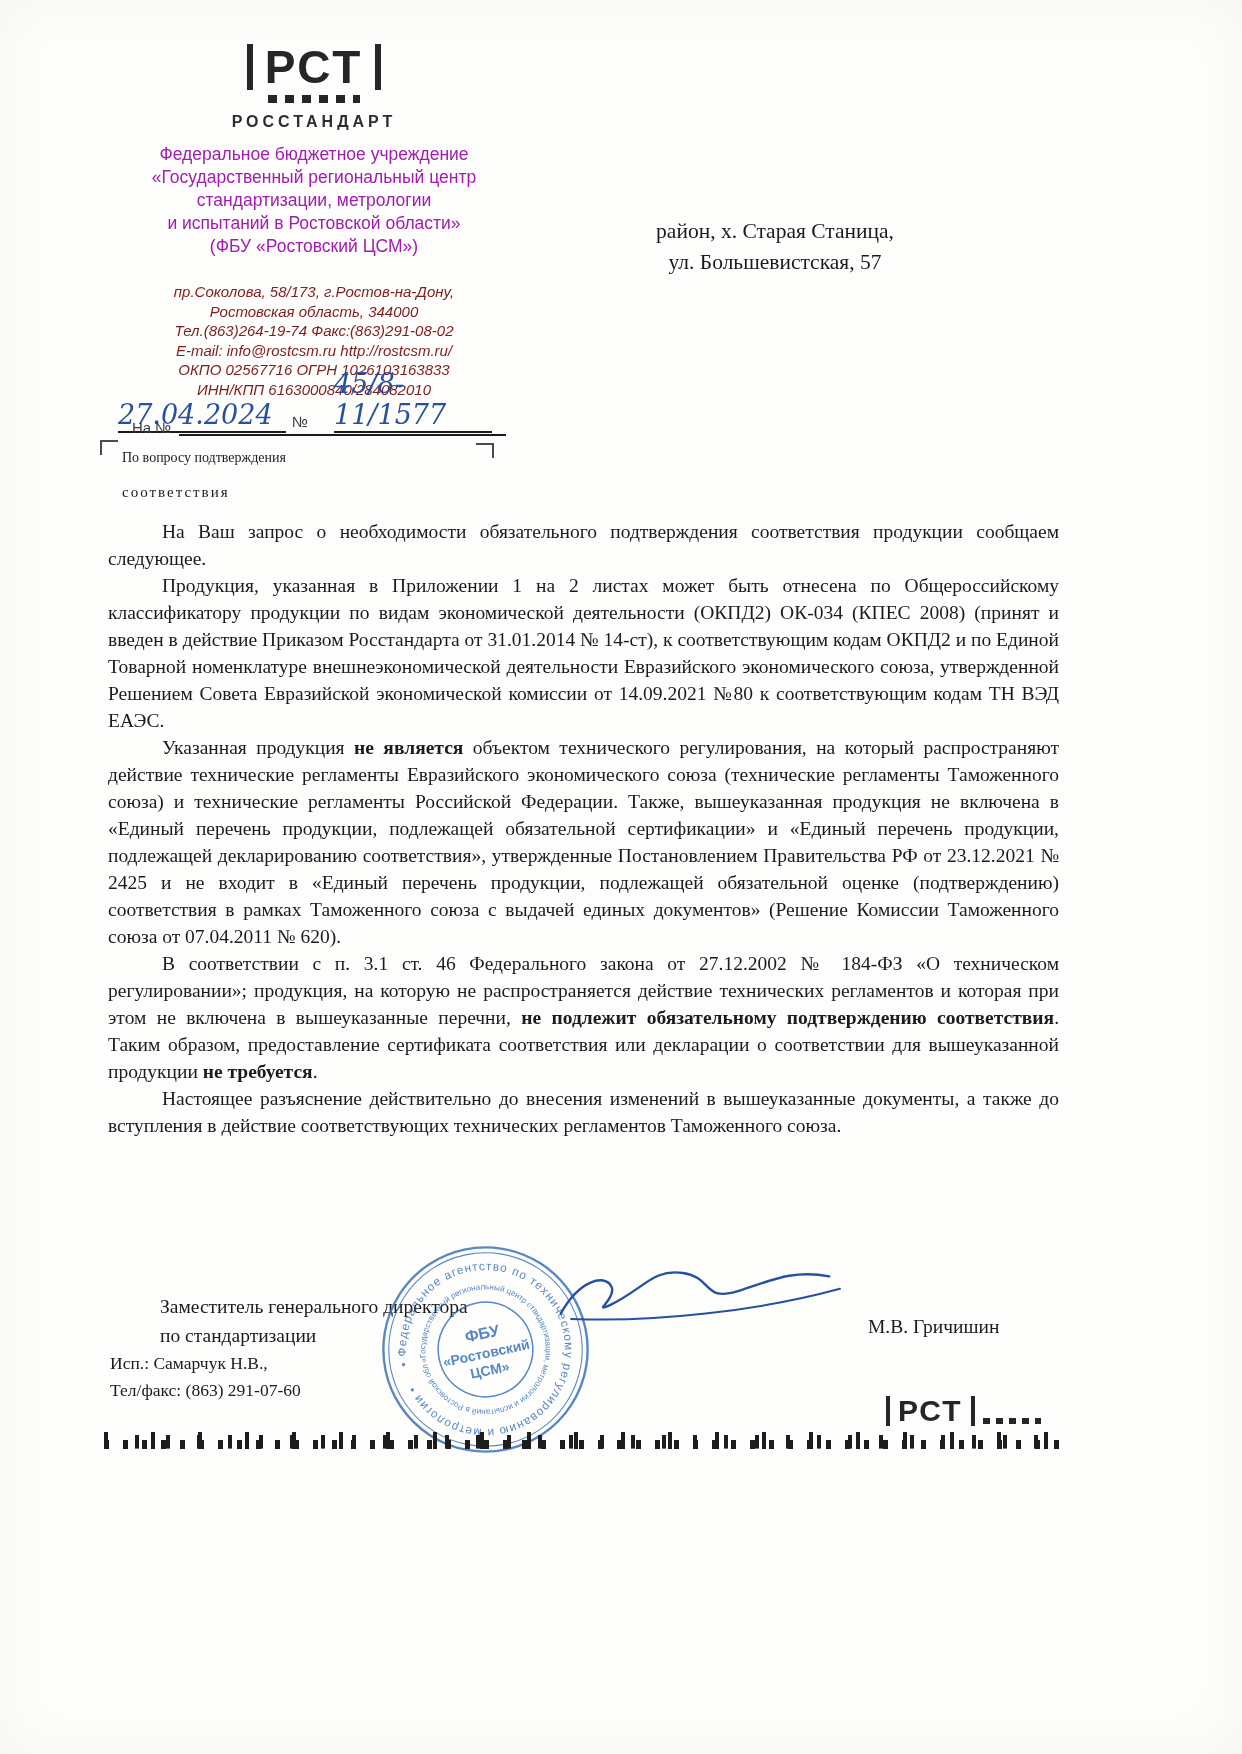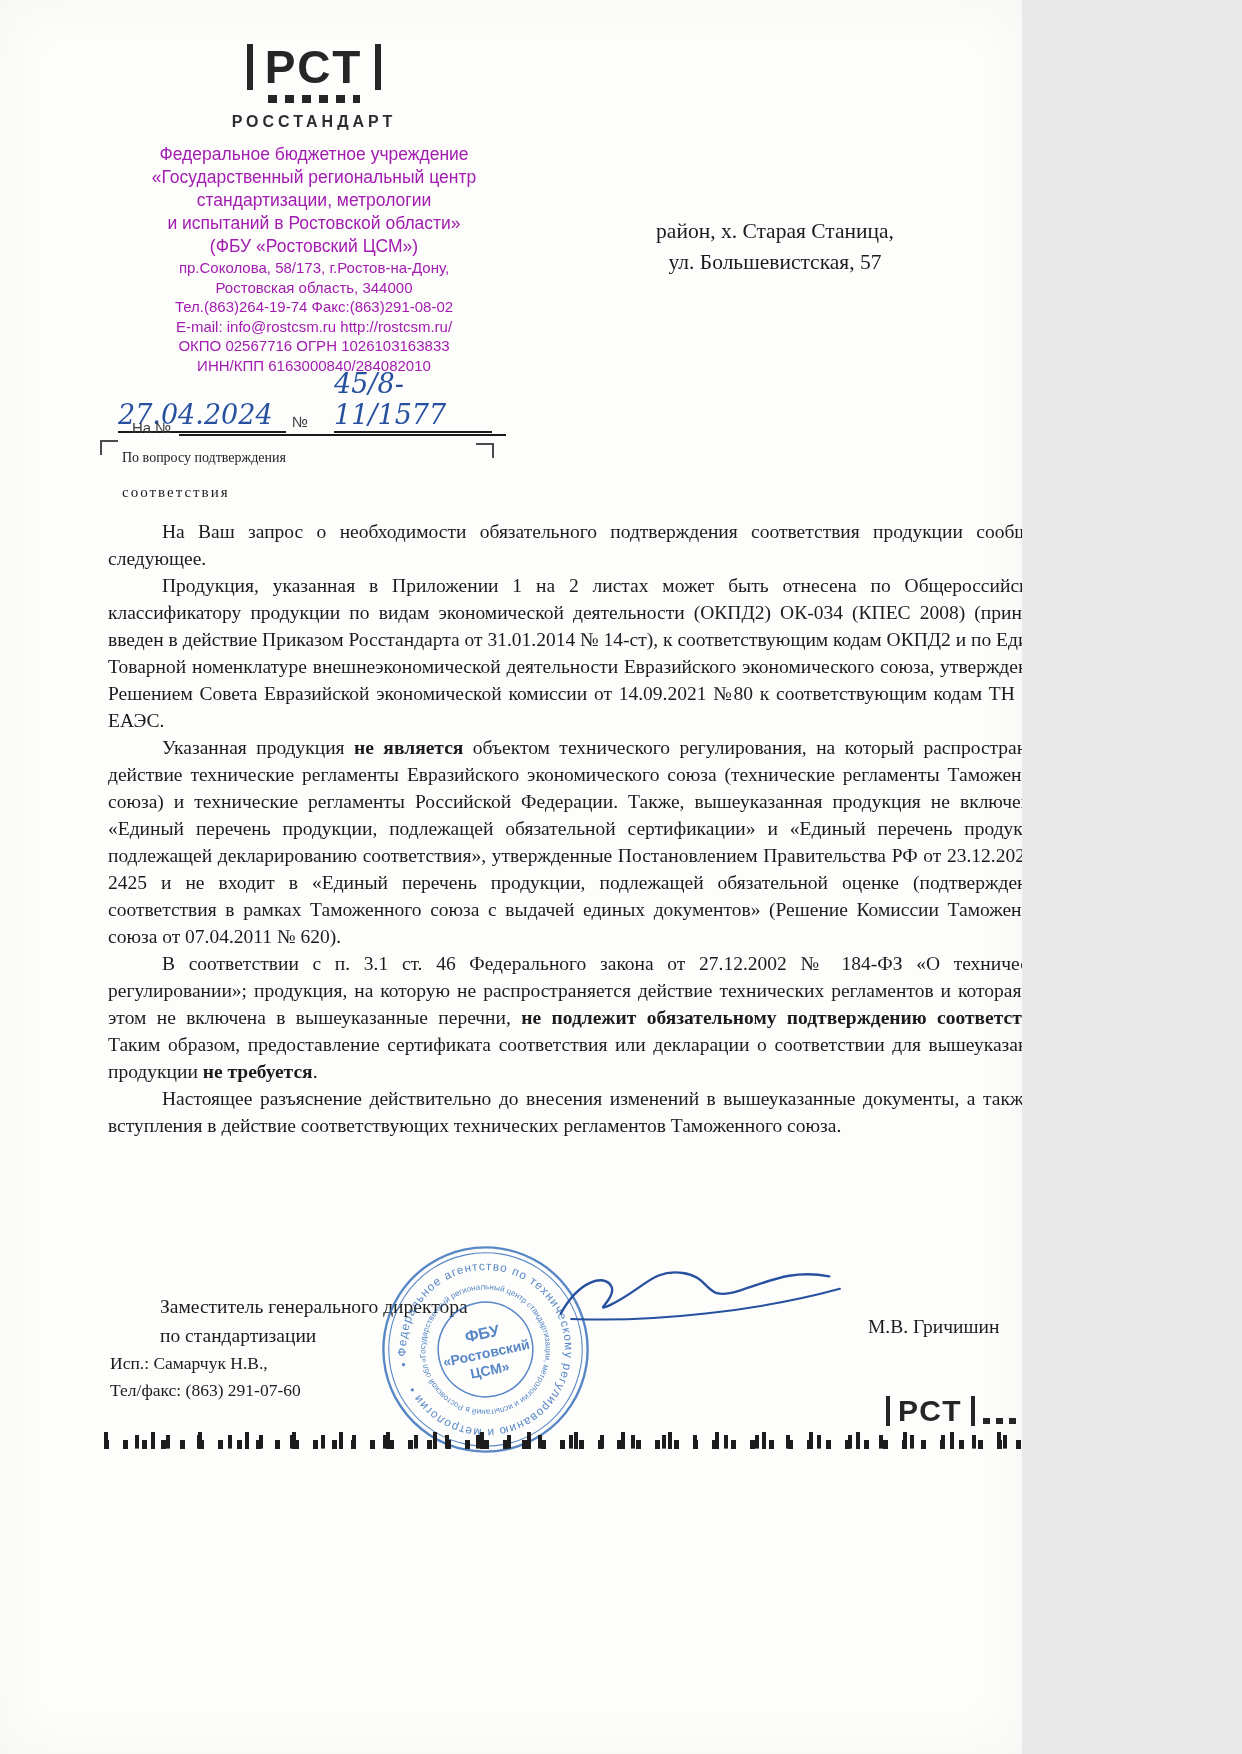--- a/index.html
+++ b/index.html
@@ -1,36 +1,36 @@
 <!DOCTYPE html>
 <html lang="ru"><head>
 <meta charset="utf-8">
 <style>
   html,body{margin:0;padding:0;background:#e9e9e9;}
   .page{
     position:relative;
-    width:1022px;height:1754px;
+    width:1242px;height:1754px;
     background:#fdfdfc;
     box-shadow:inset 0 0 60px rgba(0,0,0,0.035);
     font-family:"Liberation Serif", serif;
     color:#1b1b1b;
     overflow:hidden;
   }
   
   .letterhead{position:absolute;left:118px;top:44px;width:392px;text-align:center;font-family:"Liberation Sans",sans-serif;color:#3d3d3d;}
   .logo-main{display:inline-block;}
   .logo-text{
     display:inline-block;font-weight:bold;font-size:46px;line-height:0.95;letter-spacing:3px;
     color:#262626;border-left:6px solid #262626;border-right:6px solid #262626;padding:2px 12px 0 12px;
   }
   .logo-ticks{margin:5px auto 0;width:92px;height:8px;
     background:repeating-linear-gradient(90deg,#262626 0 9px,transparent 9px 17px);}
   .brand{margin-top:10px;font-size:16px;font-weight:bold;letter-spacing:4px;color:#2d2d2d;}
   .org-lines{margin-top:12px;font-size:17.5px;line-height:1.32;color:#a21caf;}
-  .contact-lines{margin-top:0;font-size:15px;line-height:1.3;color:#a21caf;}
+  .contact-lines{margin-top:24px;font-size:15px;line-height:1.3;color:#7f1d1d;font-style:italic;}
   
   .ref-line{position:absolute;left:118px;top:368px;width:374px;display:flex;align-items:flex-end;}
   .hw{font-family:"DejaVu Serif",serif;font-style:italic;color:#27509f;font-size:27px;transform:skewX(-6deg);}
   .date-cell{flex:0 0 168px;border-bottom:2px solid #1a1a1a;text-align:left;padding-bottom:1px;}
   .num-label{flex:0 0 36px;font-family:"Liberation Sans",sans-serif;font-size:15px;color:#3d3d3d;padding:0 6px 3px 6px;}
   .num-cell{flex:1;border-bottom:2px solid #1a1a1a;text-align:left;padding-bottom:1px;}
   .na-line{position:absolute;left:132px;top:416px;width:374px;display:flex;align-items:flex-end;font-family:"Liberation Sans",sans-serif;font-size:15px;color:#3d3d3d;}
   .na-underline{flex:1;border-bottom:2px solid #1a1a1a;margin-left:8px;height:18px;}
   .corner{position:absolute;width:16px;height:13px;}
   .corner-left{left:100px;top:440px;border-left:2px solid #4a4a4a;border-top:2px solid #4a4a4a;}

